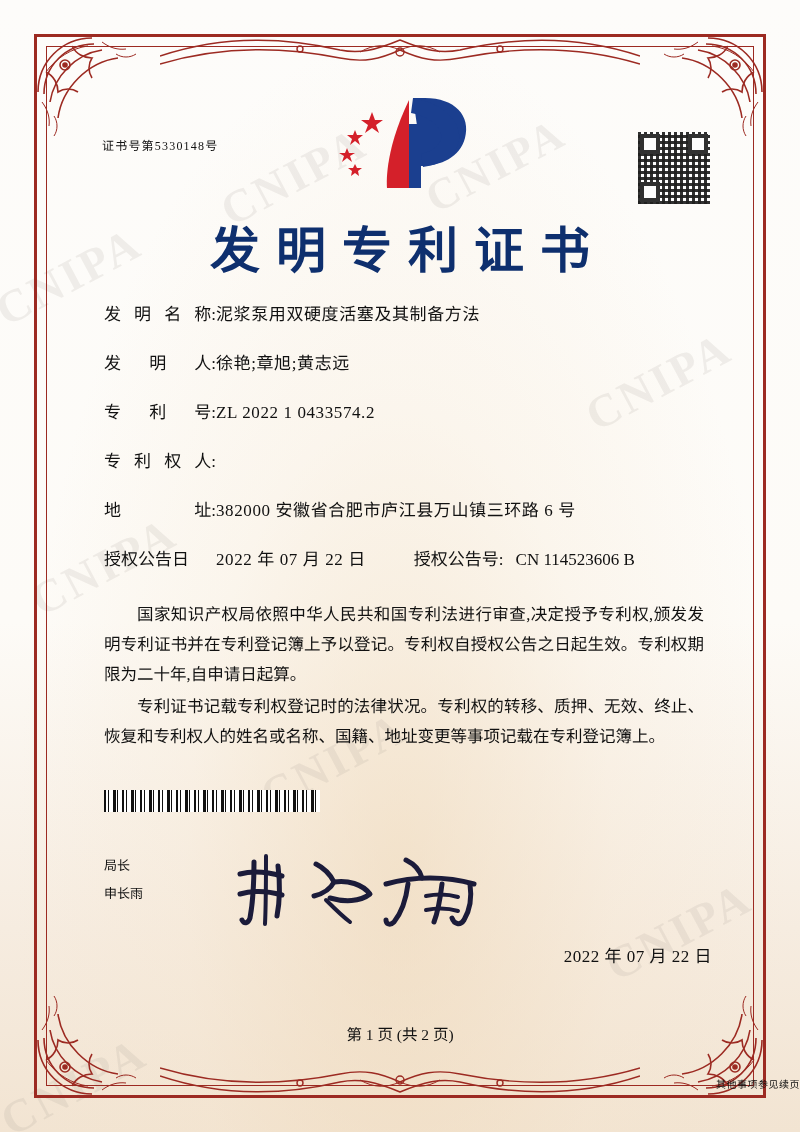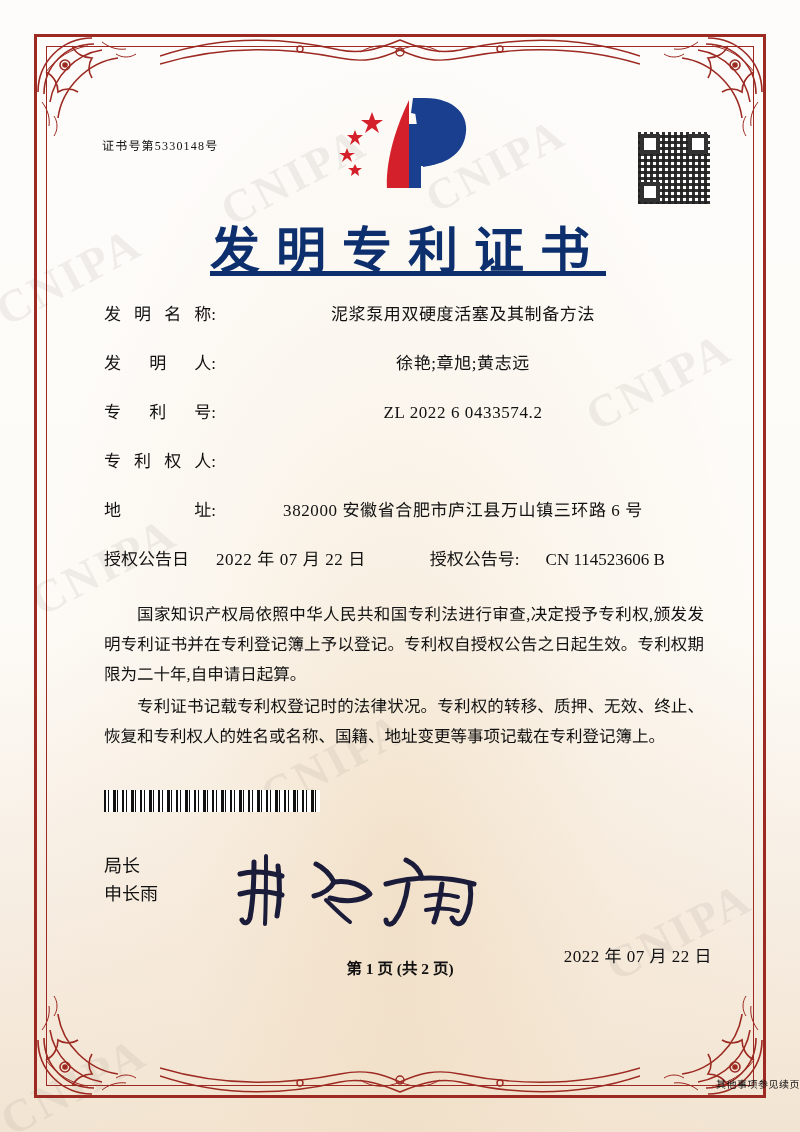--- a/index.html
+++ b/index.html
@@ -127,21 +127,20 @@
   .title {
     position: absolute;
     left: 0; right: 0; top: 140px;
     text-align: center;
     font-size: 50px;
     font-weight: 700;
     letter-spacing: 16px;
     text-indent: 16px;
     color: #0e2f6e;
     font-family: "Liberation Serif", "DejaVu Serif", serif;
-    text-decoration: underline;
   }
 
   
   .fields {
     position: absolute;
     left: 34px; right: 20px; top: 230px;
   }
   .row {
     display: flex;
     align-items: baseline;
@@ -155,28 +154,27 @@
     letter-spacing: 0px;
     white-space: nowrap;
   }
   .row .label.spread {
     display: flex;
     justify-content: space-between;
   }
   .row .value {
     flex: 1;
     letter-spacing: .6px;
-    text-align: center;
   }
   .row.two .value { flex: 0 0 auto; }
   .row.two .label2 {
-    margin-left: 64px;
+    margin-left: 48px;
     white-space: nowrap;
   }
-  .row.two .value2 { margin-left: 26px; }
+  .row.two .value2 { margin-left: 12px; }
 
   
   .paras {
     position: absolute;
     left: 34px; right: 18px; top: 530px;
     font-size: 16.5px;
     line-height: 30px;
     text-align: justify;
     color: #111;
   }
@@ -192,45 +190,44 @@
     width: 216px; height: 22px;
     background-image: repeating-linear-gradient(90deg,
       #111 0 2px, #fff 2px 4px, #111 4px 5px, #fff 5px 9px,
       #111 9px 12px, #fff 12px 13px, #111 13px 14px, #fff 14px 18px);
   }
 
   
   .sig-label {
     position: absolute;
     left: 34px; top: 782px;
-    font-size: 18px;
+    font-size: 13px;
     line-height: 28px;
     color: #111;
   }
   .sig-hand {
     position: absolute;
     left: 160px; top: 780px;
     width: 270px; height: 80px;
   }
   .issue-date {
     position: absolute;
     right: 18px; top: 872px;
     font-size: 17px;
     letter-spacing: .5px;
     color: #111;
   }
 
   
   .page-num {
     position: absolute;
-    left: 0; right: 0; top: 886px;
+    left: 0; right: 0; top: 952px;
     text-align: center;
     font-size: 15.5px;
     color: #111;
-    font-weight: bold;
   }
 
   
   .footer-note {
     position: absolute;
     left: 0; right: 0; top: 1076px;
     text-align: right;
     font-size: 10px;
     color: #111;
     letter-spacing: .5px;
@@ -385,21 +382,21 @@
             <span>人:</span>
           </span>
         <span class="value">徐艳;章旭;黄志远</span>
       </div>
       <div class="row">
         <span class="label spread">
             <span>专</span>
             <span>利</span>
             <span>号:</span>
           </span>
-        <span class="value">ZL 2022 6 0433574.2</span>
+        <span class="value">ZL 2022 1 0433574.2</span>
       </div>
       <div class="row">
         <span class="label spread">
             <span>专</span>
             <span>利</span>
             <span>权</span>
             <span>人:</span>
           </span>
       </div>
       <div class="row">

